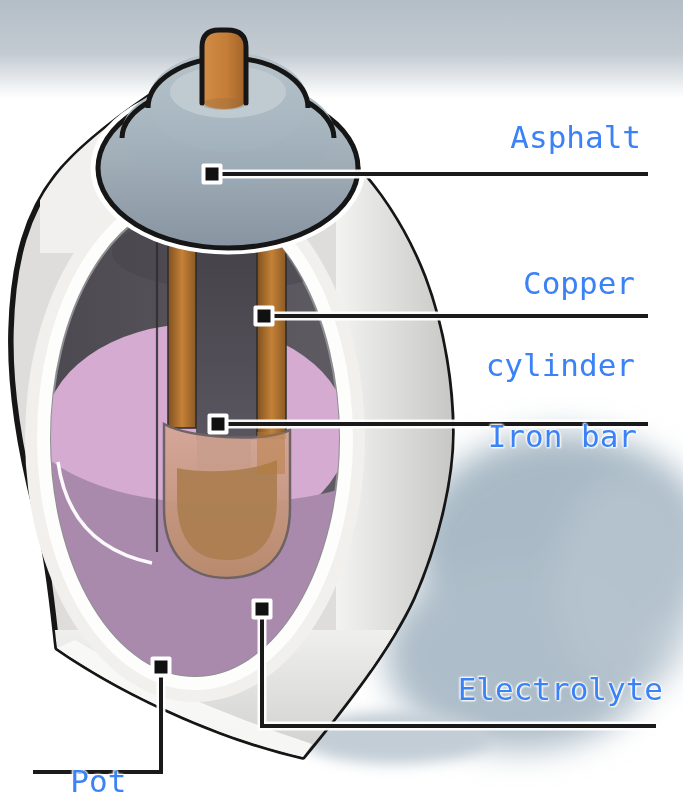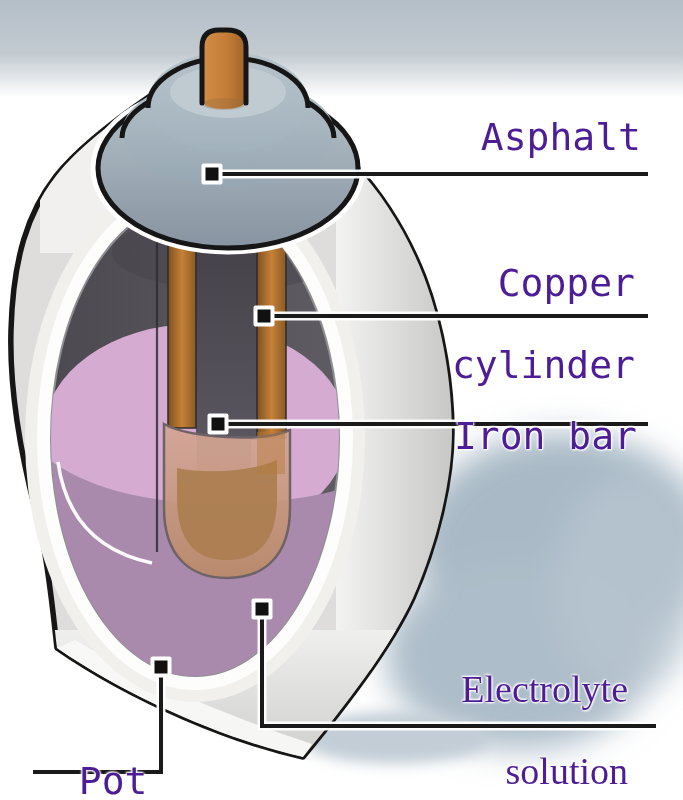--- a/index.html
+++ b/index.html
@@ -3,21 +3,21 @@
 <meta charset="utf-8">
 <style>
   html,body{margin:0;padding:0;background:#ffffff;}
   .stage{
     position:relative;width:683px;height:800px;overflow:hidden;background:#ffffff;
     font-family:"DejaVu Sans Mono","Liberation Mono",monospace;
   }
   .stage svg{position:absolute;left:0;top:0;}
   .diagram-label{
     position:absolute;
-    font-size:38px;line-height:41px;color:#4c1d95;
+    font-size:31px;line-height:41px;color:#3b82f6;
     white-space:pre;
     text-shadow:0 0 2px #fff,0 0 3px #fff,1px 1px 2px #fff,-1px -1px 2px #fff;
   }
   .diagram-label.right{text-align:right;}
 </style>
 </head>
 <body>
 
 <div class="stage">
 
@@ -201,22 +201,21 @@
 
 <div class="diagram-label right" style="right:48px;top:222px;">
   <span>Copper</span><br>
   <span>cylinder</span>
 </div>
 
 <div class="diagram-label right" style="right:46px;top:375px;">
   <span>Iron bar</span>
 </div>
 
-<div class="diagram-label right" style="right:55px;top:628px;font-family:Liberation Serif, serif;">
+<div class="diagram-label right" style="right:20px;top:628px;">
   <span>Electrolyte</span><br>
-  <span>solution</span>
 </div>
 
 <div class="diagram-label" style="left:33px;top:720px;">
   <span>Pot</span>
 </div>
 
 </div>
 
 </body></html>

